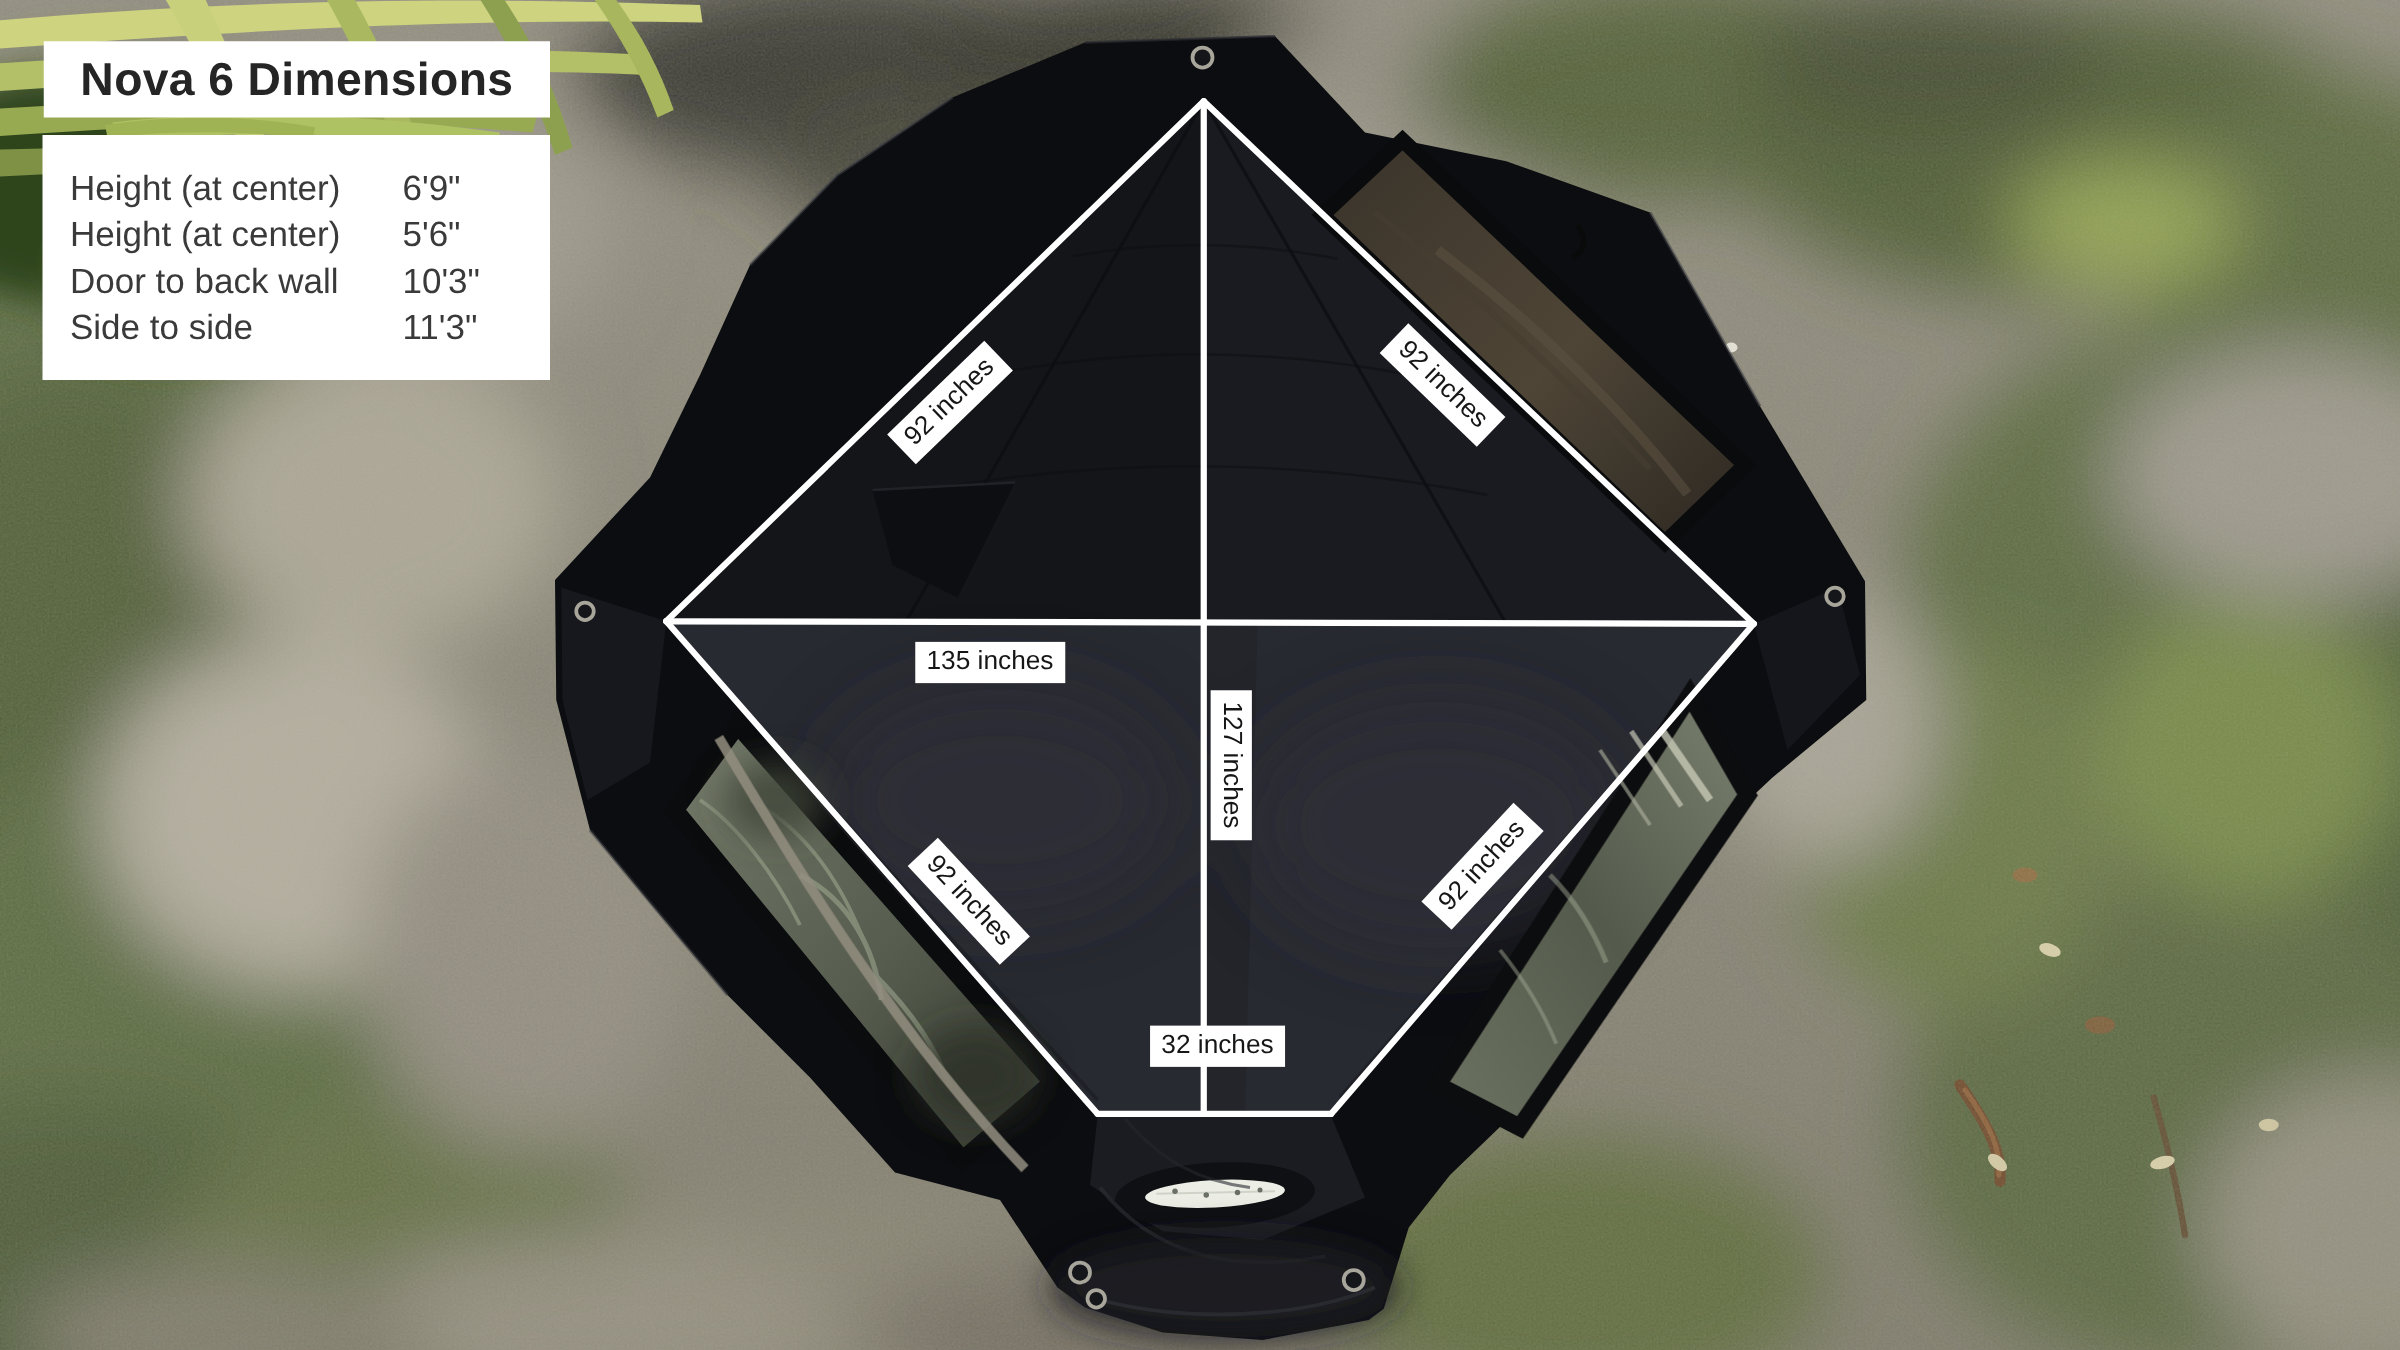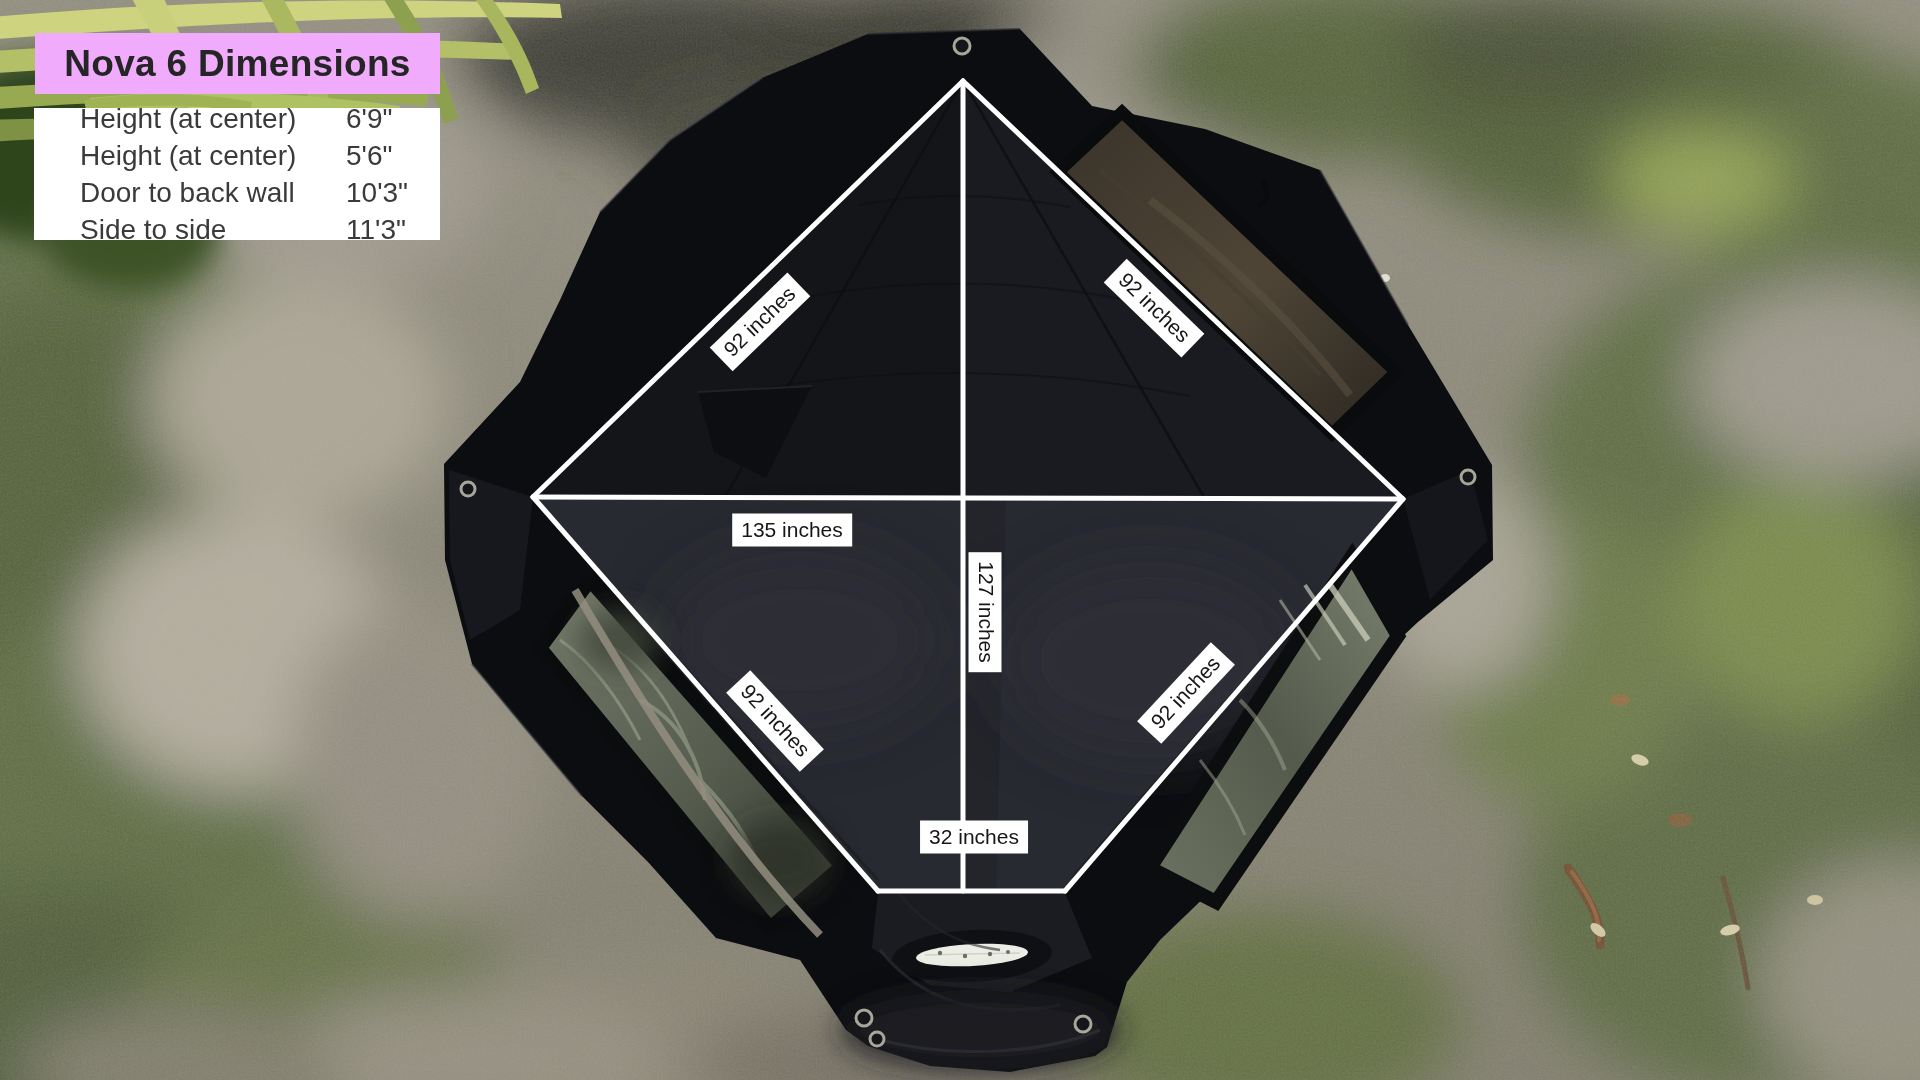--- a/index.html
+++ b/index.html
@@ -1,24 +1,24 @@
 <!DOCTYPE html>
 <html><head>
 <meta charset="utf-8">
 <style>
   html,body{margin:0;padding:0;background:#444;}
   .stage{position:relative;width:1920px;height:1080px;overflow:hidden;
          font-family:"Liberation Sans",sans-serif;background:#827e70;}
   .stage svg{position:absolute;left:0;top:0;}
   
   .card-title{position:absolute;left:35px;top:33px;width:405px;height:61px;
-    background:#f0abfc;display:flex;align-items:center;justify-content:center;
+    background:#ffffff;display:flex;align-items:center;justify-content:center;
     font-size:37px;font-weight:bold;color:#252525;letter-spacing:.3px;}
-  .card-body{position:absolute;left:34px;top:108px;width:406px;height:132px;
-    background:#ffffff;box-sizing:border-box;padding-left:46px;
+  .card-body{position:absolute;left:34px;top:108px;width:406px;height:196px;
+    background:#ffffff;box-sizing:border-box;padding-left:22px;
     display:flex;flex-direction:column;justify-content:center;
     font-size:28px;color:#3a3a3a;}
   .card-row{display:flex;line-height:37px;}
   .card-row .lbl{width:266px;}
   .card-row .val{flex:0 0 auto;}
   
   .chip{position:absolute;background:#ffffff;color:#161616;font-size:21px;
     line-height:1;padding:5px 9px 7px;white-space:nowrap;}
 </style>
 </head>

